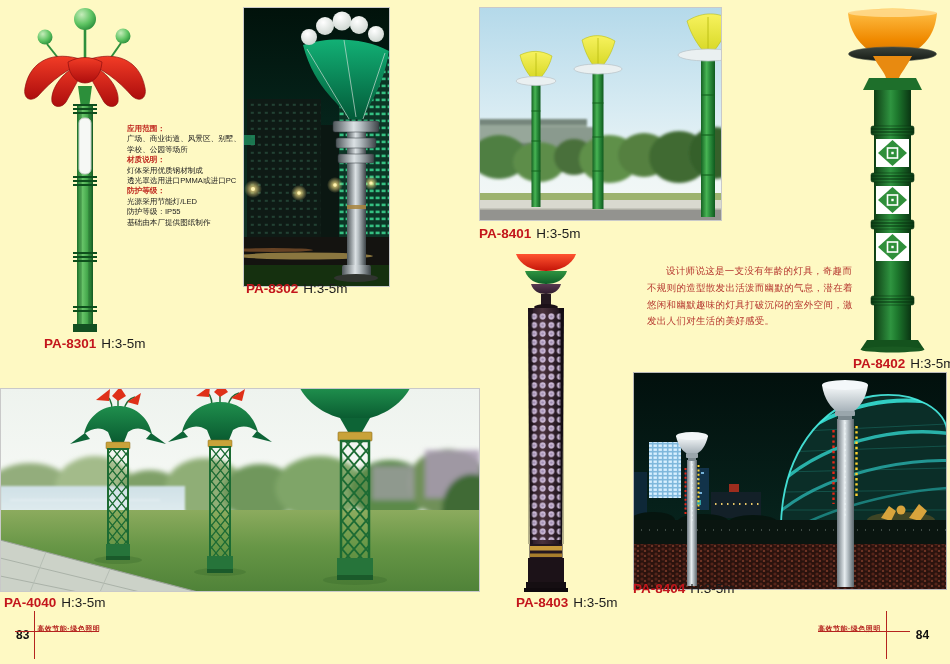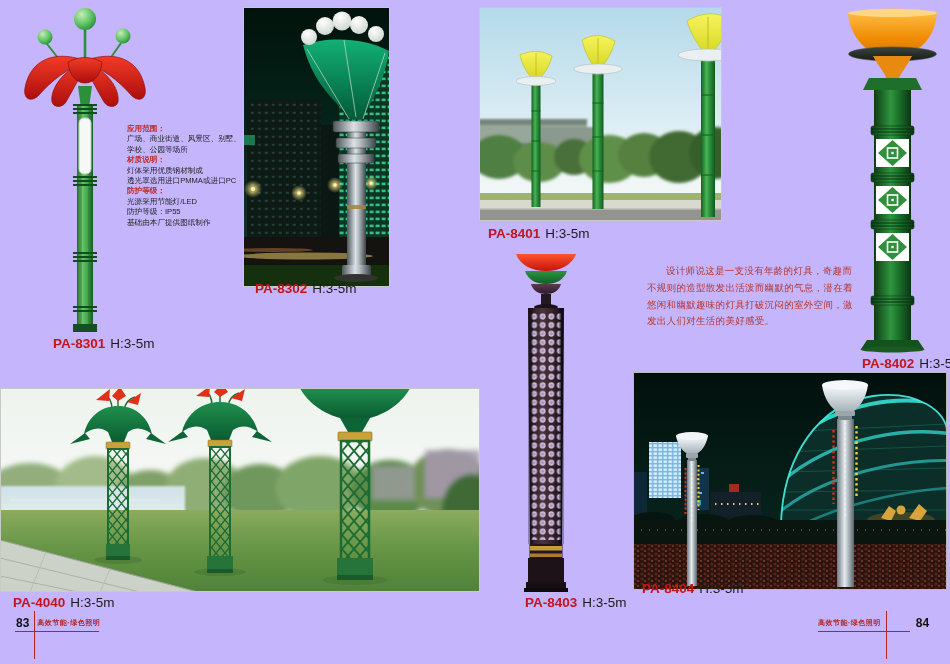--- a/index.html
+++ b/index.html
@@ -1,41 +1,40 @@
 <!DOCTYPE html>
 <html><head>
 <meta charset="utf-8">
 <style>
   html,body{margin:0;padding:0;background:#ffffff;}
   .page{
-    position:relative;width:950px;height:664px;background:#c4b5fd;overflow:hidden;
+    position:relative;width:950px;height:664px;background:#fef9c3;overflow:hidden;
     font-family:"Liberation Sans","DejaVu Sans",sans-serif;
   }
   .art,.photo{position:absolute;}
   .photo svg,.art svg{display:block;}
   .caption{
     position:absolute;display:flex;gap:5px;align-items:baseline;white-space:nowrap;
     font-size:13.5px;
-    margin-left:9px;
   }
   .caption .code{color:#c3161c;font-weight:bold;}
   .caption .ht{color:#1c1c1c;font-weight:400;}
   .info-block{
     position:absolute;left:127px;top:124px;width:122px;
     font-size:7.6px;line-height:10.4px;color:#222;
   }
   .info-block div{white-space:nowrap;}
   .info-title{color:#c02a20;font-weight:bold;}
   .designer-note{
     position:absolute;left:639px;top:255px;width:208px;margin:8px;
     font-size:9.5px;line-height:16.8px;color:#b5362e;text-indent:2em;
     letter-spacing:.3px;
   }
   .footer{position:absolute;top:616px;display:flex;gap:8px;align-items:center;}
-  .footer .page-num{font-size:12px;font-weight:bold;color:#111;}
+  .footer .page-num{font-size:12px;font-weight:bold;color:#111;margin-top:12px;}
   .footer .slogan{font-size:7px;font-weight:bold;color:#b5241f;letter-spacing:.5px;}
   .footer-left{left:16px;}
   .footer-right{left:818px;gap:35px;}
   .rule{position:absolute;height:1px;background:#b5241f;top:631px;}
   .rule-left{left:15px;width:84px;}
   .rule-right{left:818px;width:92px;}
   .vline{position:absolute;width:1px;background:#b5241f;top:611px;height:48px;}
   .vline-left{left:34px;}
   .vline-right{left:886px;}
 </style>

